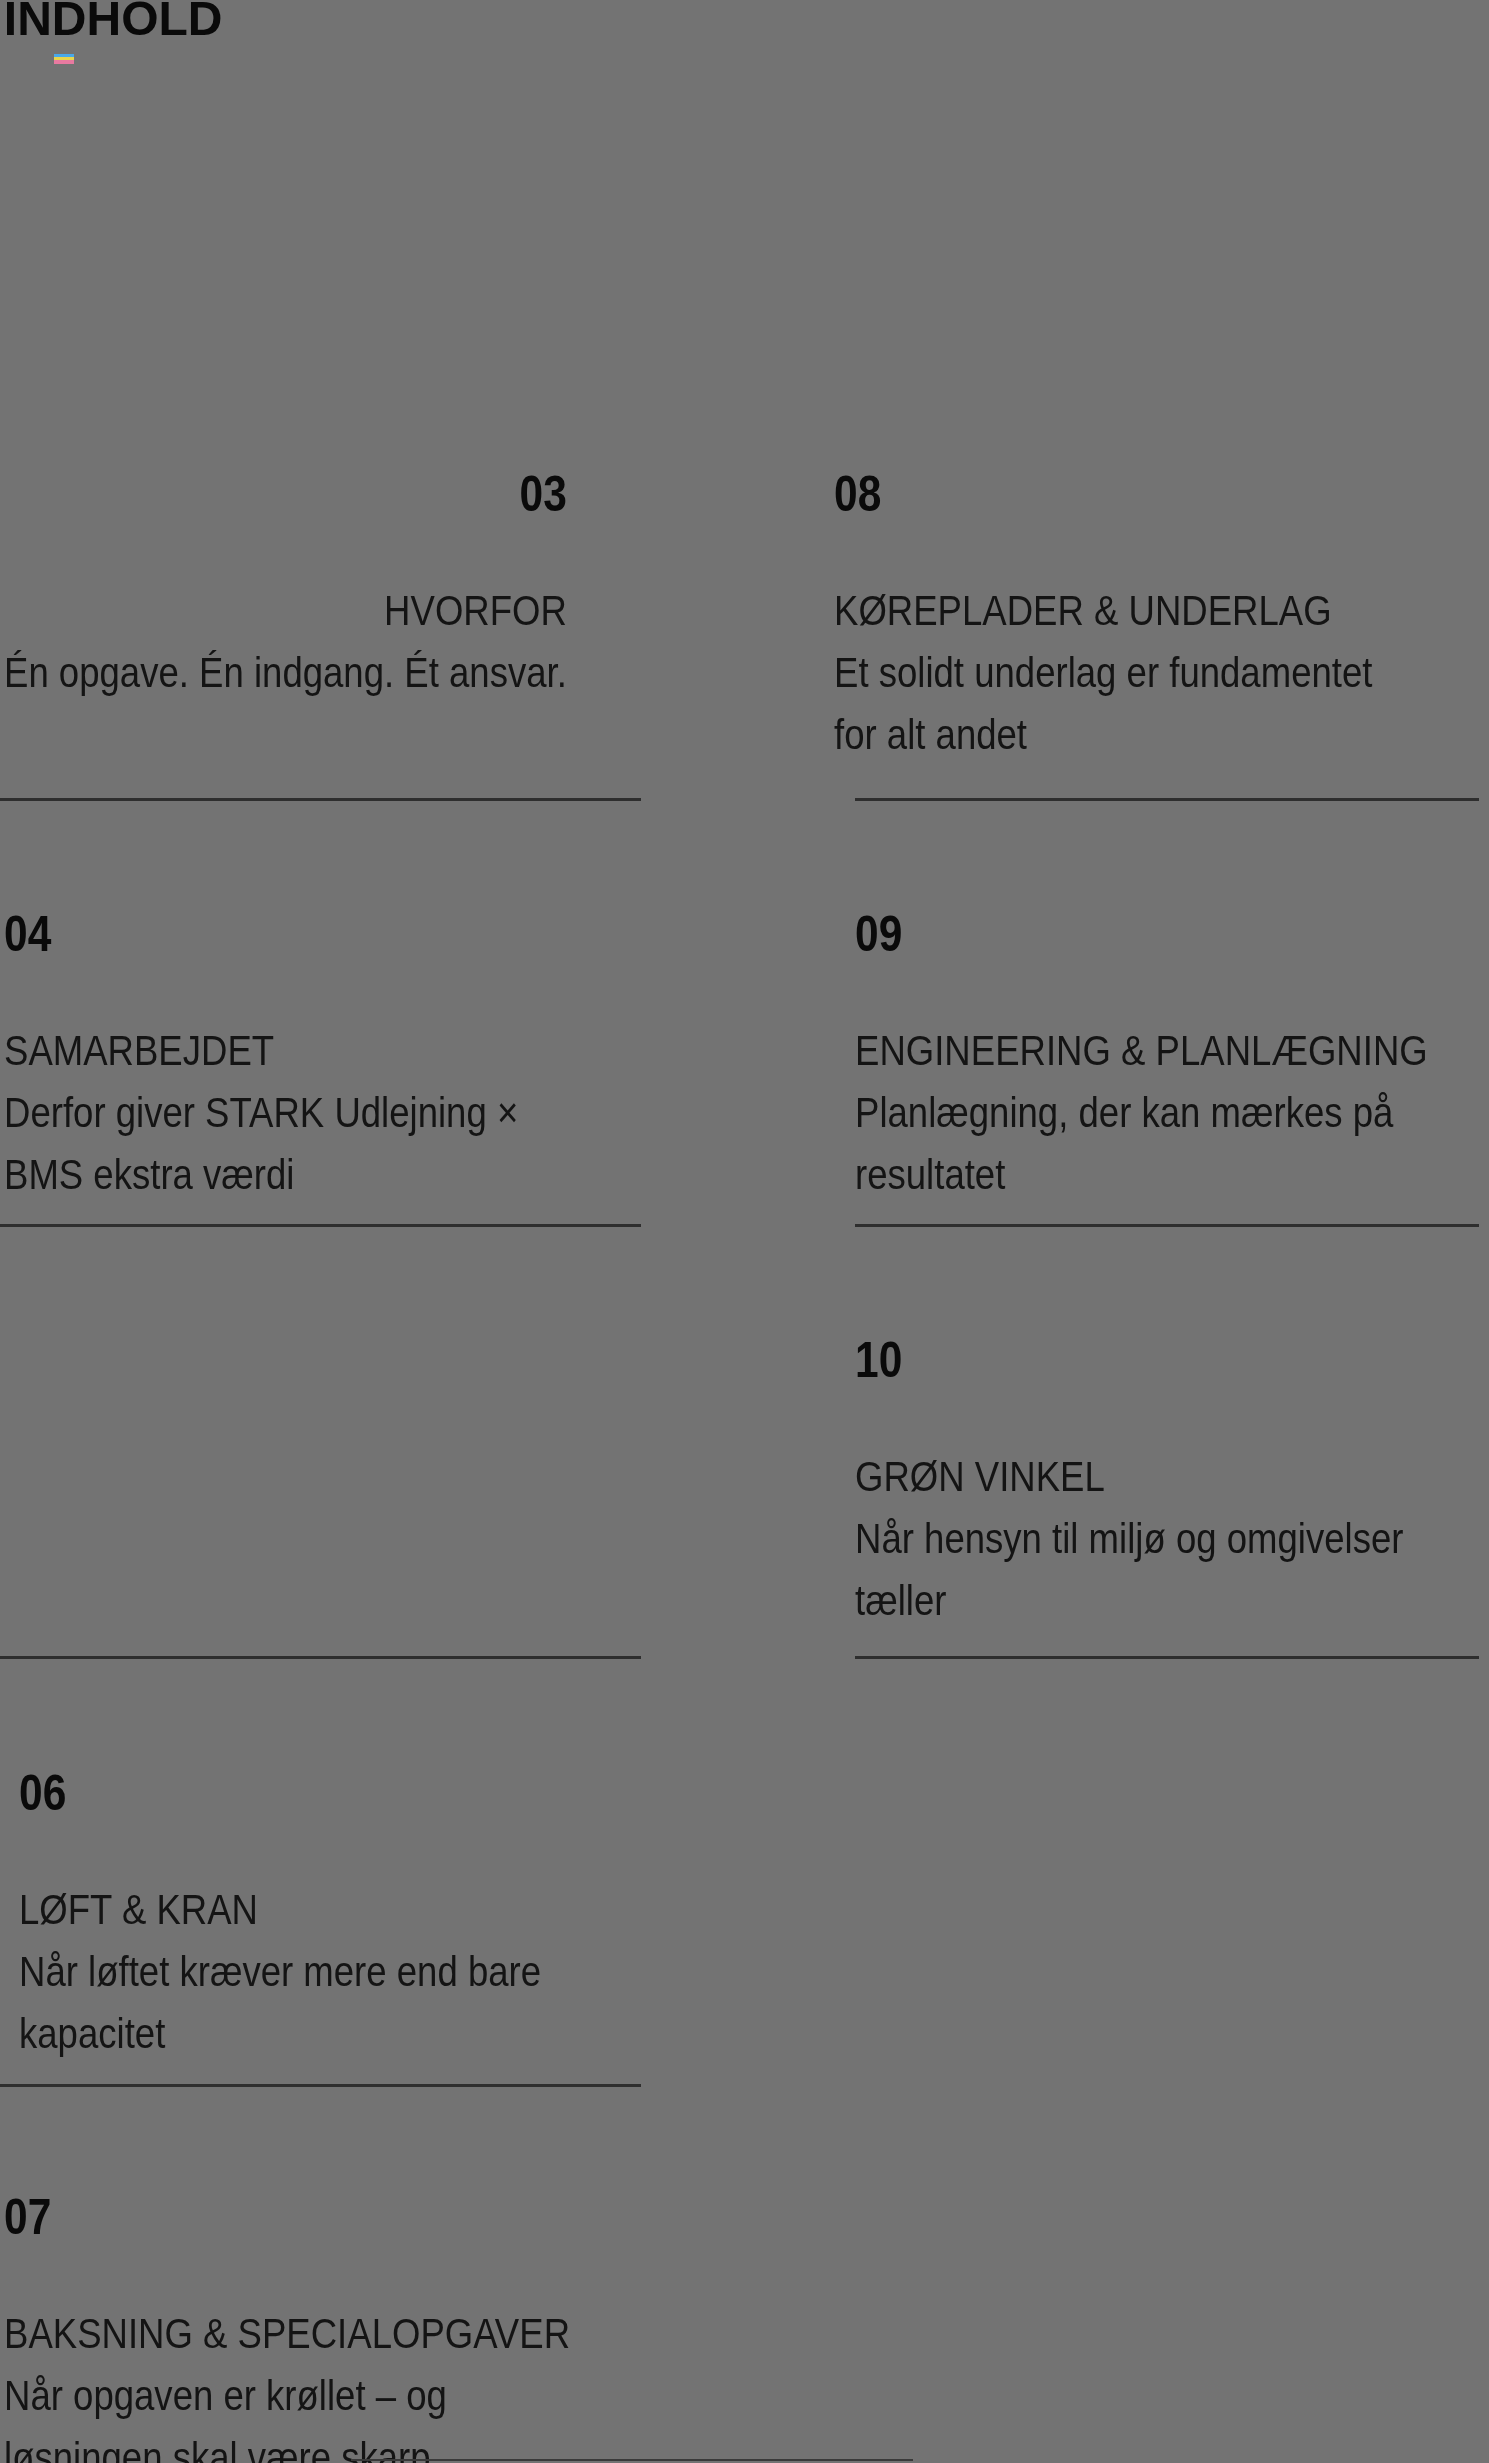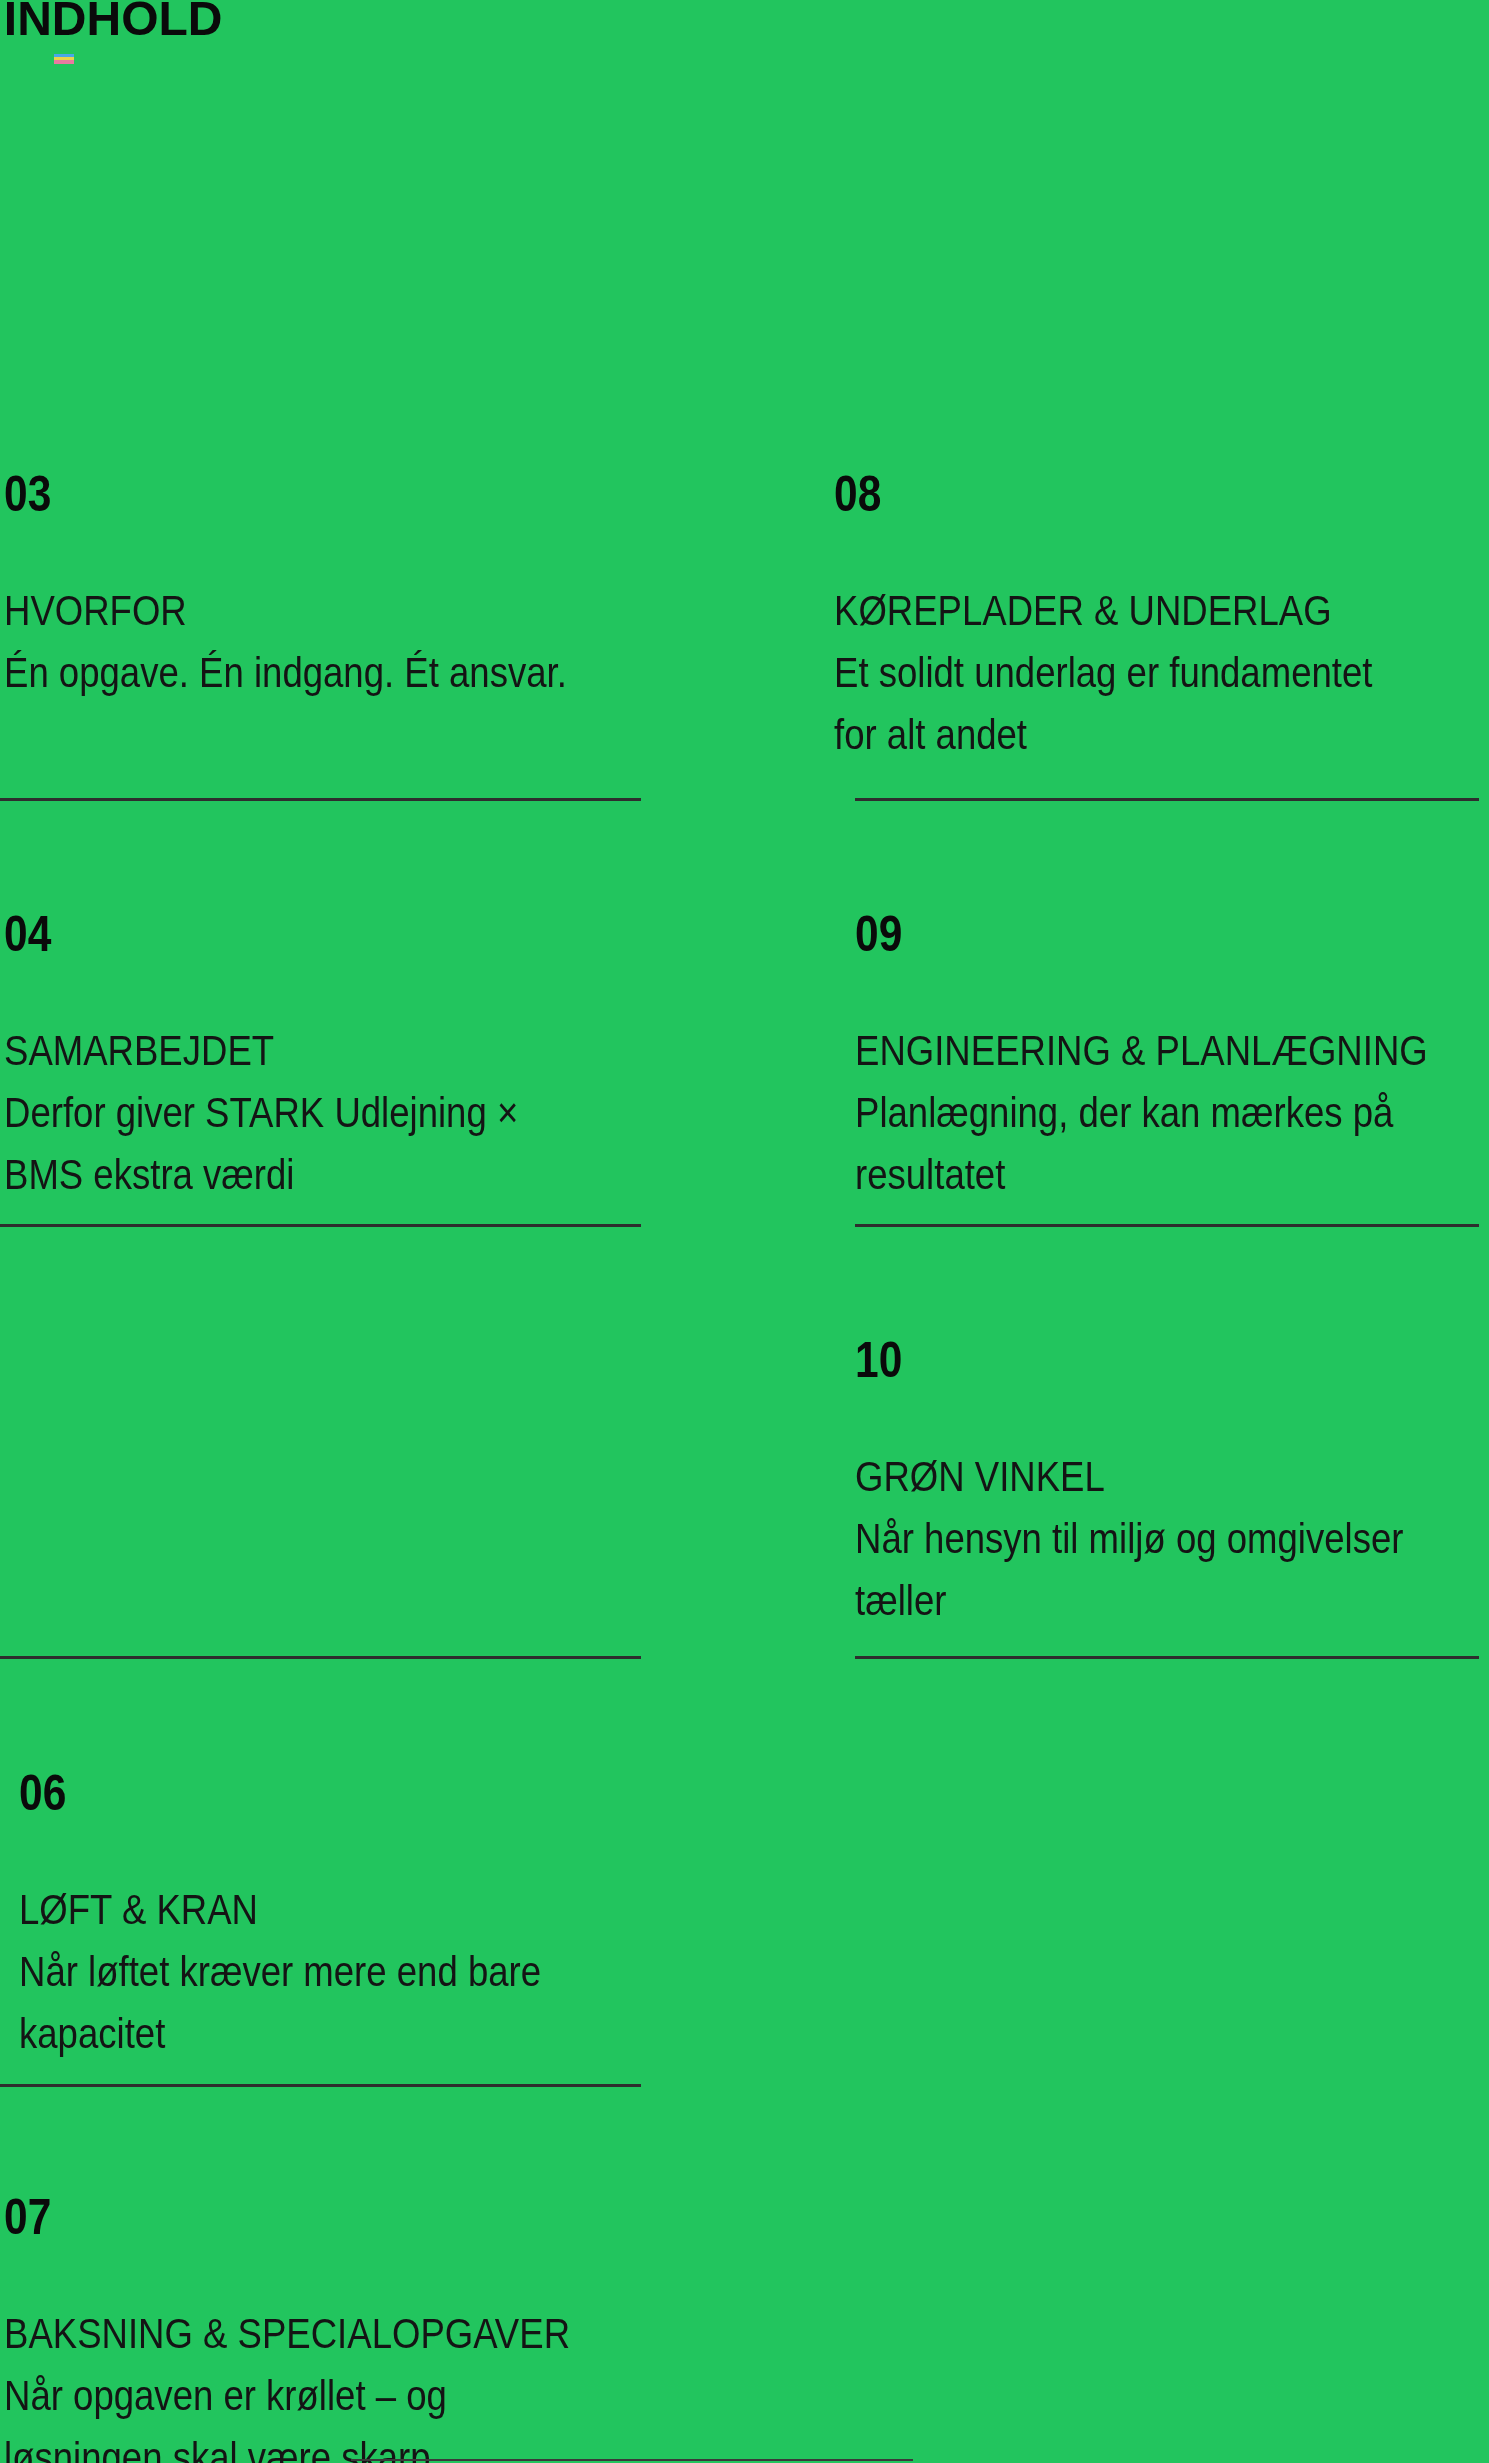--- a/index.html
+++ b/index.html
@@ -1,20 +1,20 @@
 <!DOCTYPE html>
 <html><head>
 <meta charset="utf-8">
 <style>
   html, body { margin: 0; padding: 0; background: #ffffff; }
   #page {
     position: relative;
     width: 1489px;
     height: 2463px;
-    background: #22c55e;
+    background: #737373;
     overflow: hidden;
     font-family: "Liberation Sans", "DejaVu Sans", sans-serif;
     color: #0d0d0d;
   }
   .cond {
     transform: scaleX(0.85);
     transform-origin: 0 0;
     white-space: nowrap;
   }
   #page-title {
@@ -72,21 +72,21 @@
 <div id="page">
 
   <div id="page-title">INDHOLD</div>
 
   <div class="glitch">
     <div class="s" style="background:#49a8e8"></div>
     <div class="s" style="background:#e8d44a"></div>
     <div class="s" style="background:#e87aa0"></div>
   </div>
 
-  <div class="entry" style="top:469px; left:3.8px;">
+  <div class="entry" style="top:469px; left:3.8px;text-align:right;">
     <div class="num cond">03</div>
     <div class="etitle cond">HVORFOR</div>
     <div class="desc cond">Én opgave. Én indgang. Ét ansvar.</div>
   </div>
 
   <div class="entry" style="top:909px; left:3.8px;">
     <div class="num cond">04</div>
     <div class="etitle cond">SAMARBEJDET</div>
     <div class="desc cond">Derfor giver STARK Udlejning ×</div>
     <div class="desc cond">BMS ekstra værdi</div>

